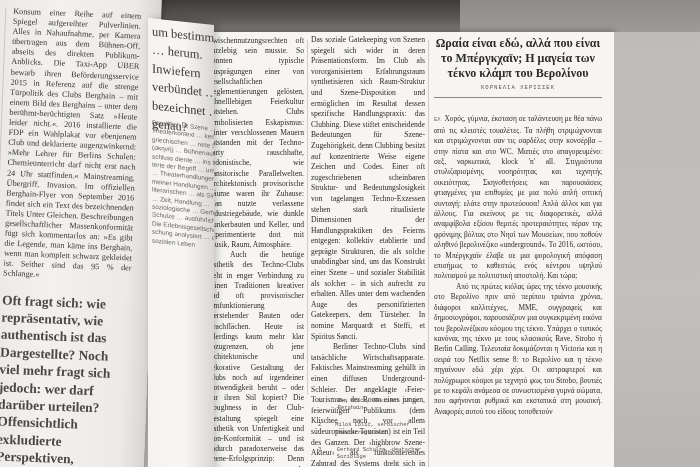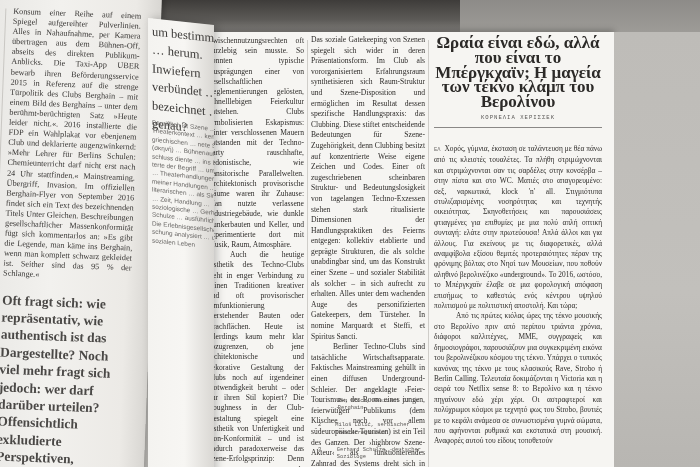--- a/index.html
+++ b/index.html
@@ -72,21 +72,21 @@
     position: absolute; left: 112px; top: 366px; width: 110px;
     font-family: "Liberation Mono", "DejaVu Sans Mono", monospace;
     font-size: 5.4px; line-height: 7.2px; color: #5a5856;
   }
   .fn { display: flex; margin-bottom: 10px; }
   .fn-num { width: 24px; }
   .col-c {
     position: absolute; left: 228px; top: 4px; width: 168px;
   }
   .title {
-    font-size: 17px; line-height: 14.8px; text-align: center; color: #2c2a28;
+    font-size: 12px; line-height: 14.8px; text-align: center; color: #2c2a28;
   }
   .byline {
     margin-top: 4px; text-align: center; font-family: "Liberation Mono", monospace;
     font-size: 5.6px; letter-spacing: 1px; color: #5a5856;
   }
   .hr { margin-top: 6px; height: 1px; background: #8a8886; }
   .greek {
     margin-top: 16px; font-size: 7.4px; line-height: 10.4px; text-align: justify; color: #2e2c2a;
   }
   .lang-tag { font-family: "Liberation Mono", monospace; font-size: 5.4px; color: #6a6866; margin-right: 4px; }

